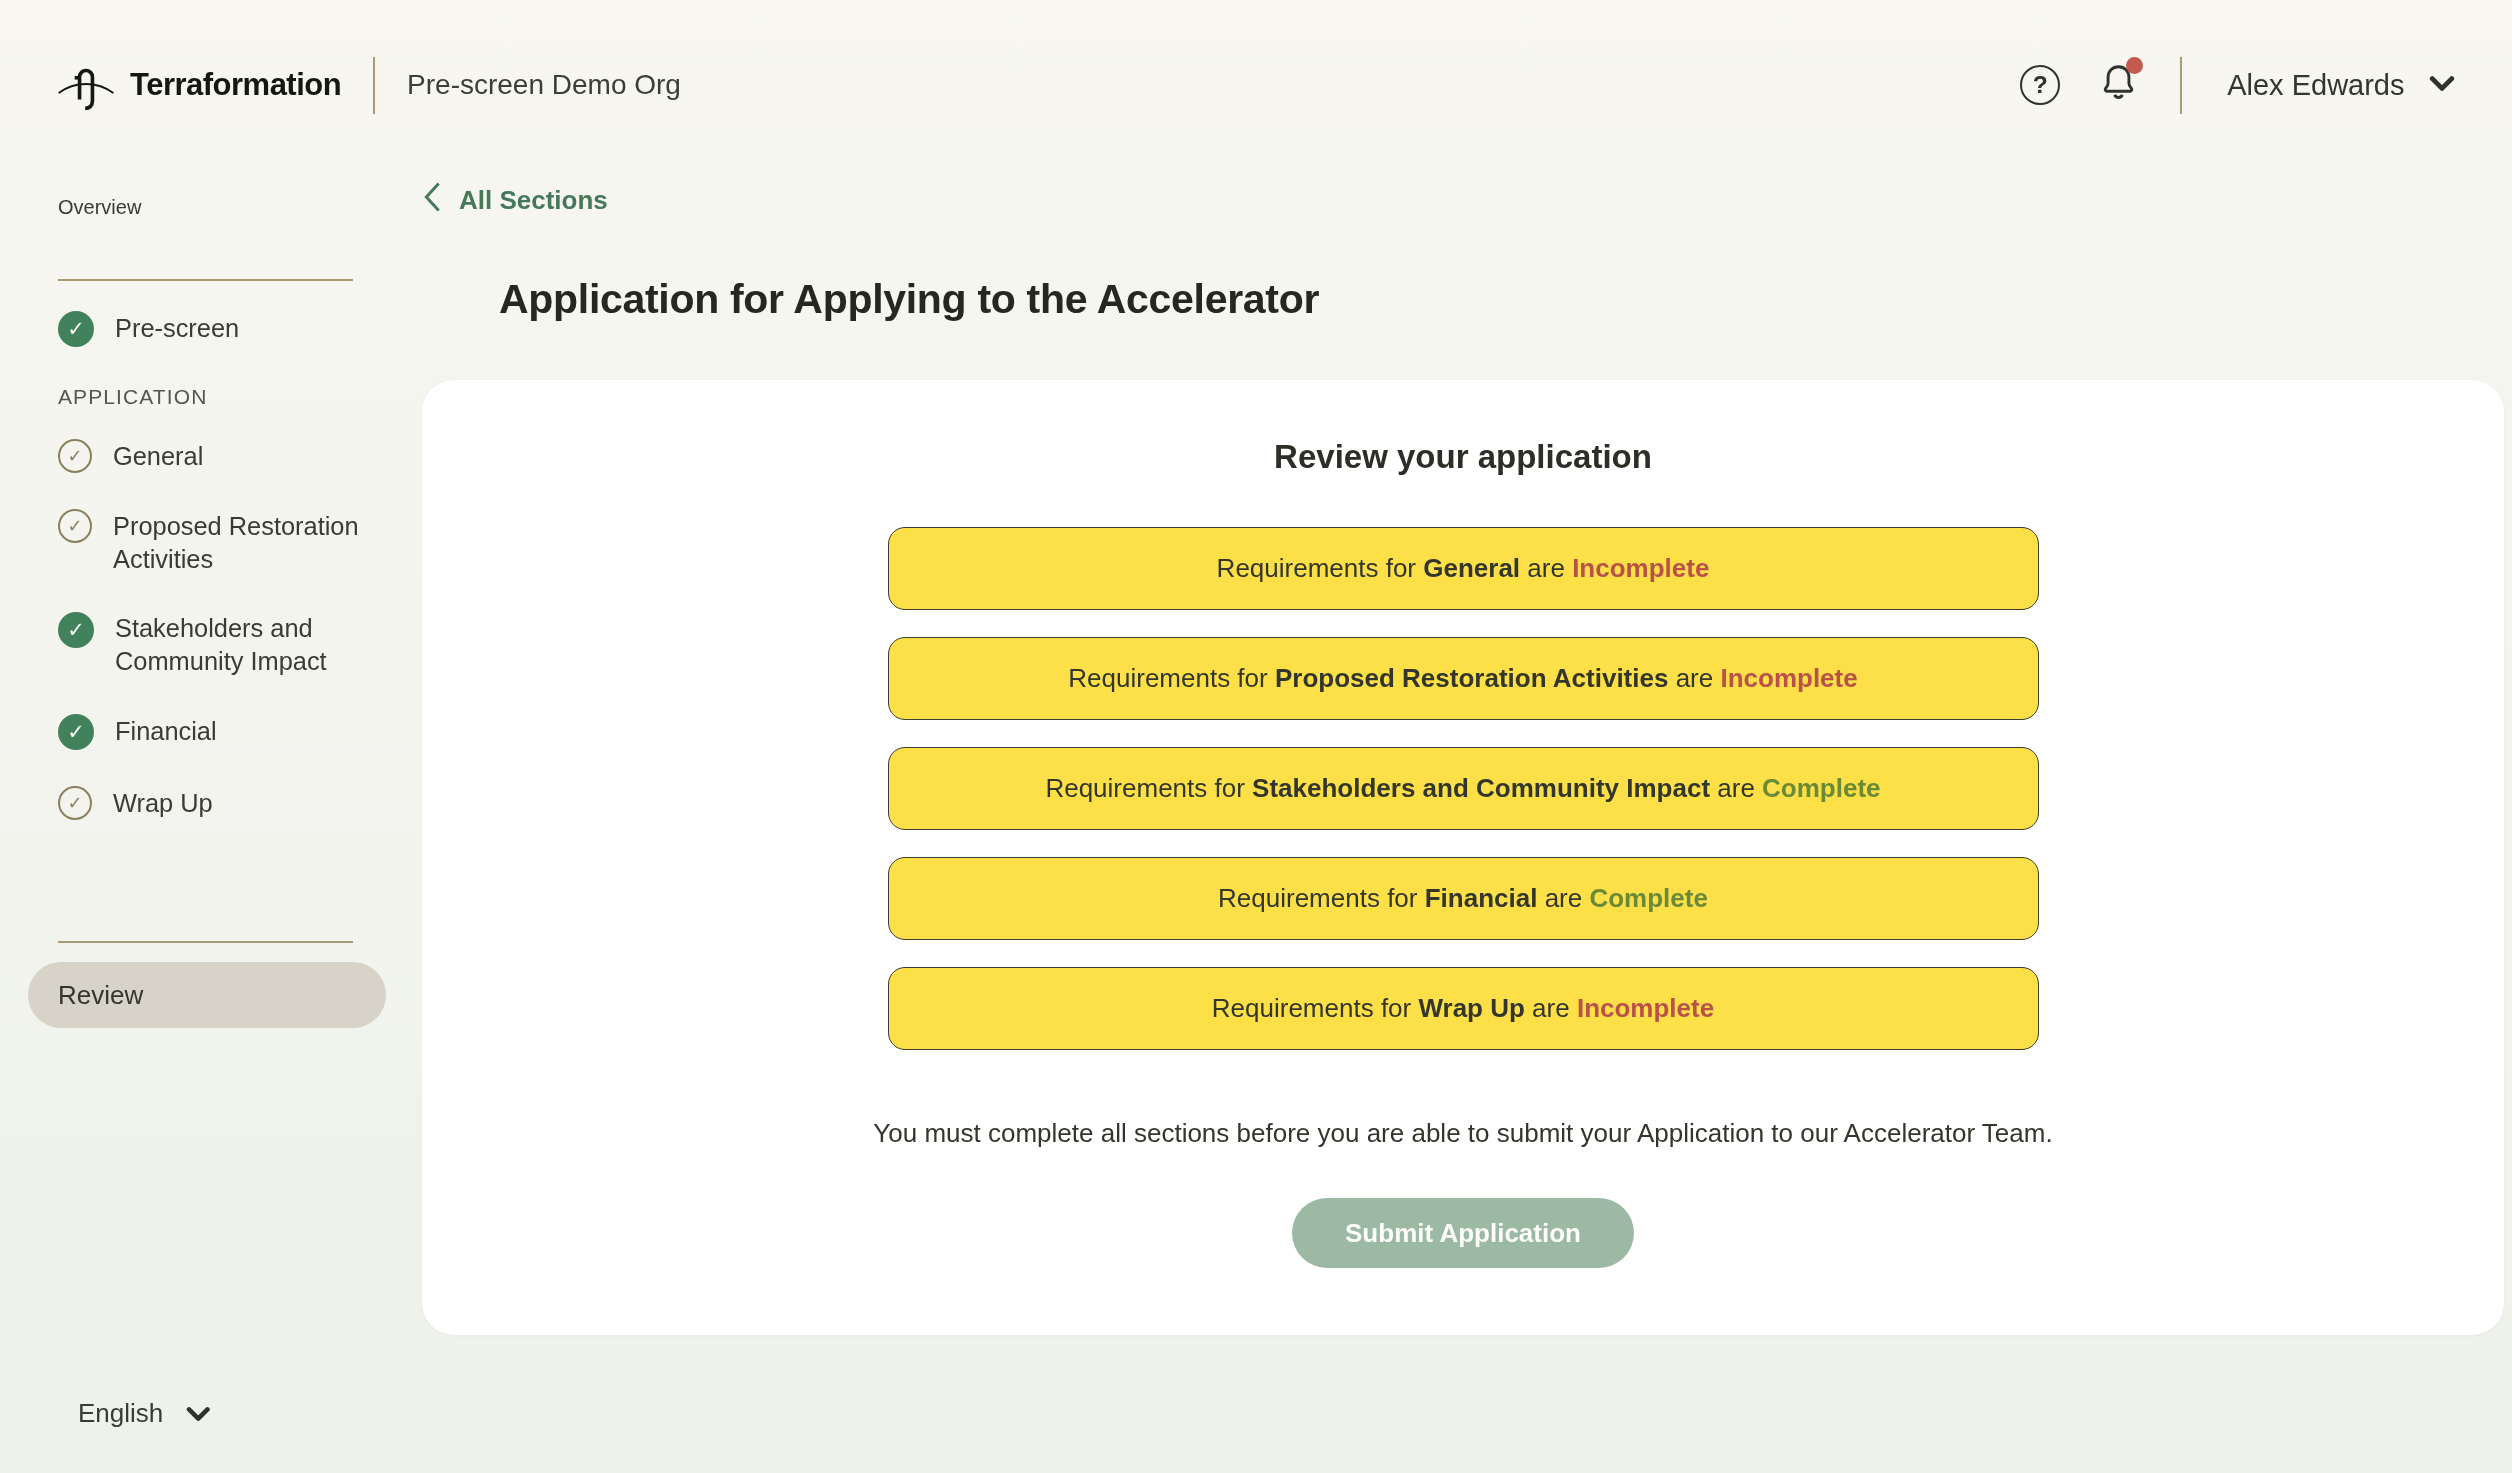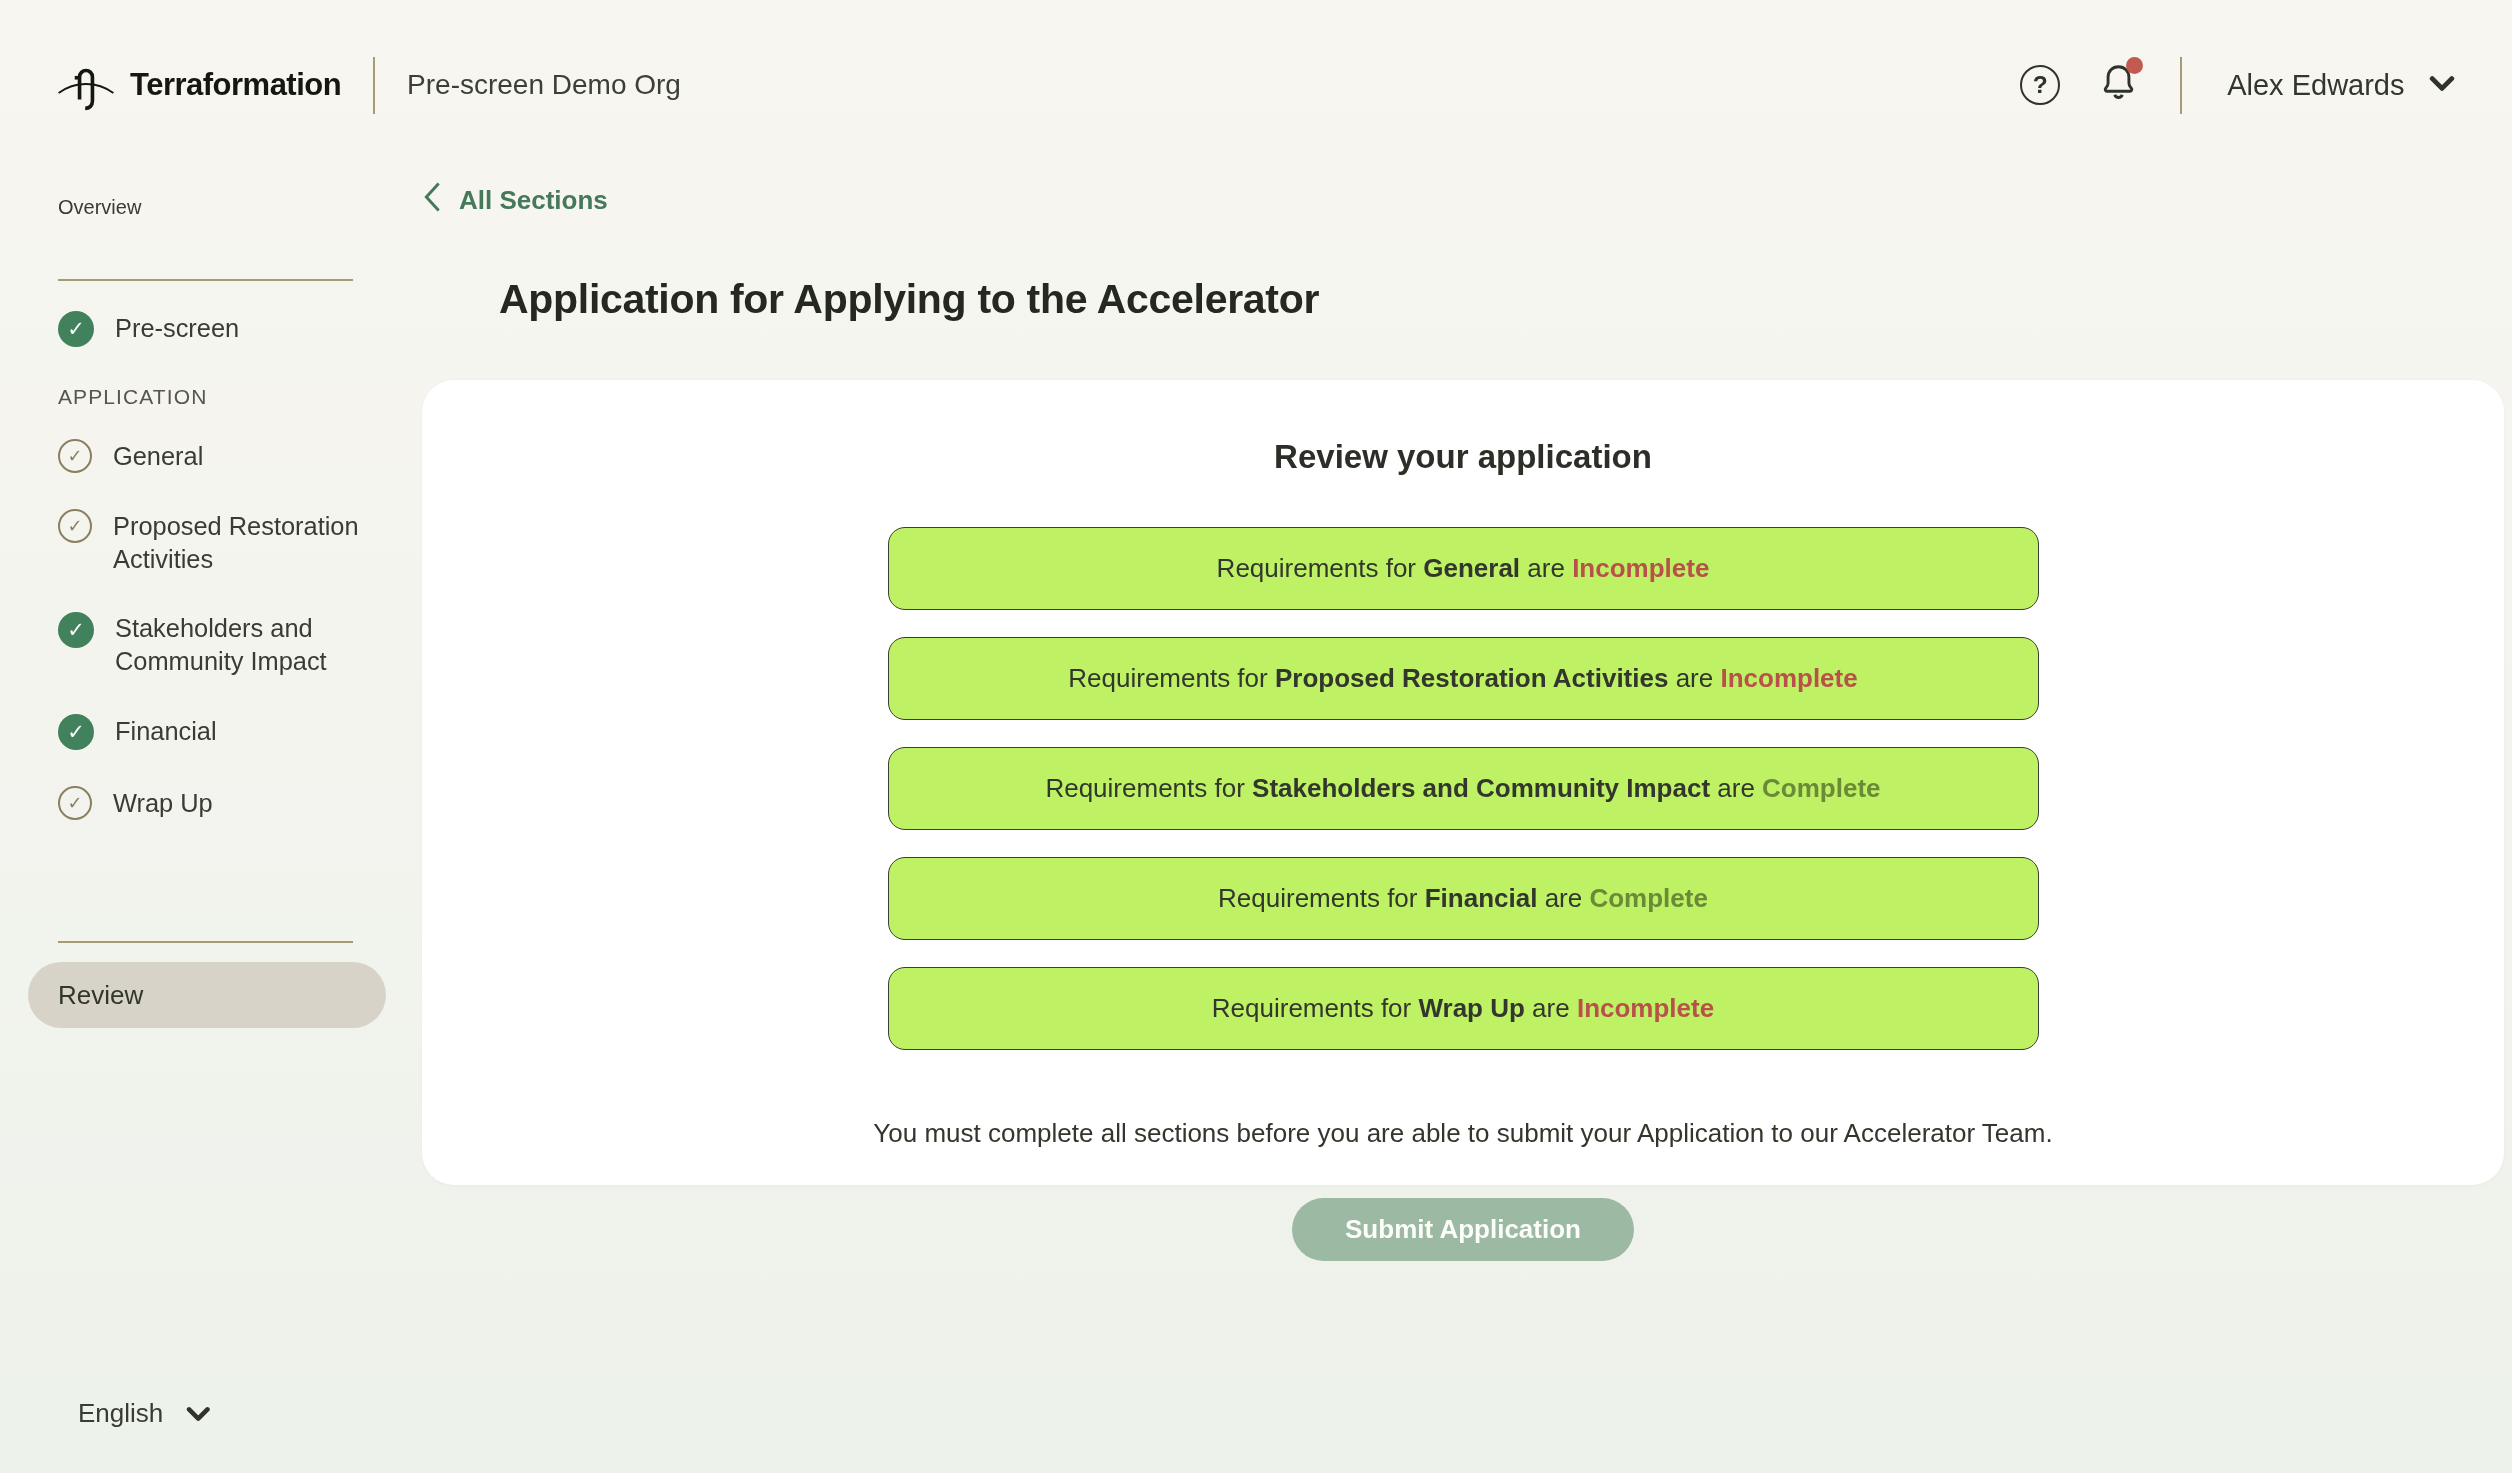--- a/index.html
+++ b/index.html
@@ -71,29 +71,29 @@
   main{ position:absolute; left:405px; top:170px; right:0; bottom:0; }
   .back-link{
     position:absolute; left:17px; top:11.3px; display:flex; align-items:center; gap:16px;
     color:#45795a; font-size:26px; font-weight:600; text-decoration:none; cursor:pointer;
   }
   .page-title{
     position:absolute; left:94px; top:106px;
     font-size:41px; font-weight:800; color:#242821; letter-spacing:-0.3px;
   }
   .card{
-    position:absolute; left:17px; top:210px; width:2082px; height:805px;
+    position:absolute; left:17px; top:210px; width:2082px; height:955px;
     background:#ffffff; border-radius:32px; box-shadow:0 0.9px 2.8px rgba(40,45,35,0.04);
     display:flex; flex-direction:column; align-items:center; padding-top:58px;
   }
   .card-title{ font-size:33px; font-weight:700; color:#2c2f27; }
   .rows{ margin-top:51px; display:flex; flex-direction:column; gap:27px; }
   .req-row{
     width:1151px; height:83px; border:1.4px solid #3a3e34; border-radius:17px;
-    background:#bef264; display:flex; align-items:center; justify-content:center;
+    background:#fde047; display:flex; align-items:center; justify-content:center;
     font-size:26px; color:#32362c; cursor:pointer;
   }
   .req-row b{ font-weight:700; }
   .status{ font-weight:700; }
   .status.incomplete{ color:#b8514a; }
   .status.complete{ color:#6a8a38; }
   .notice{ margin-top:68px; font-size:26px; color:#32362c; }
   .submit-btn{
     margin-top:49px; height:70px; padding:16px 53px; border:none; border-radius:38px;
     background:#9cb9a4; color:#fdfdfa; font-size:26px; font-weight:700;

